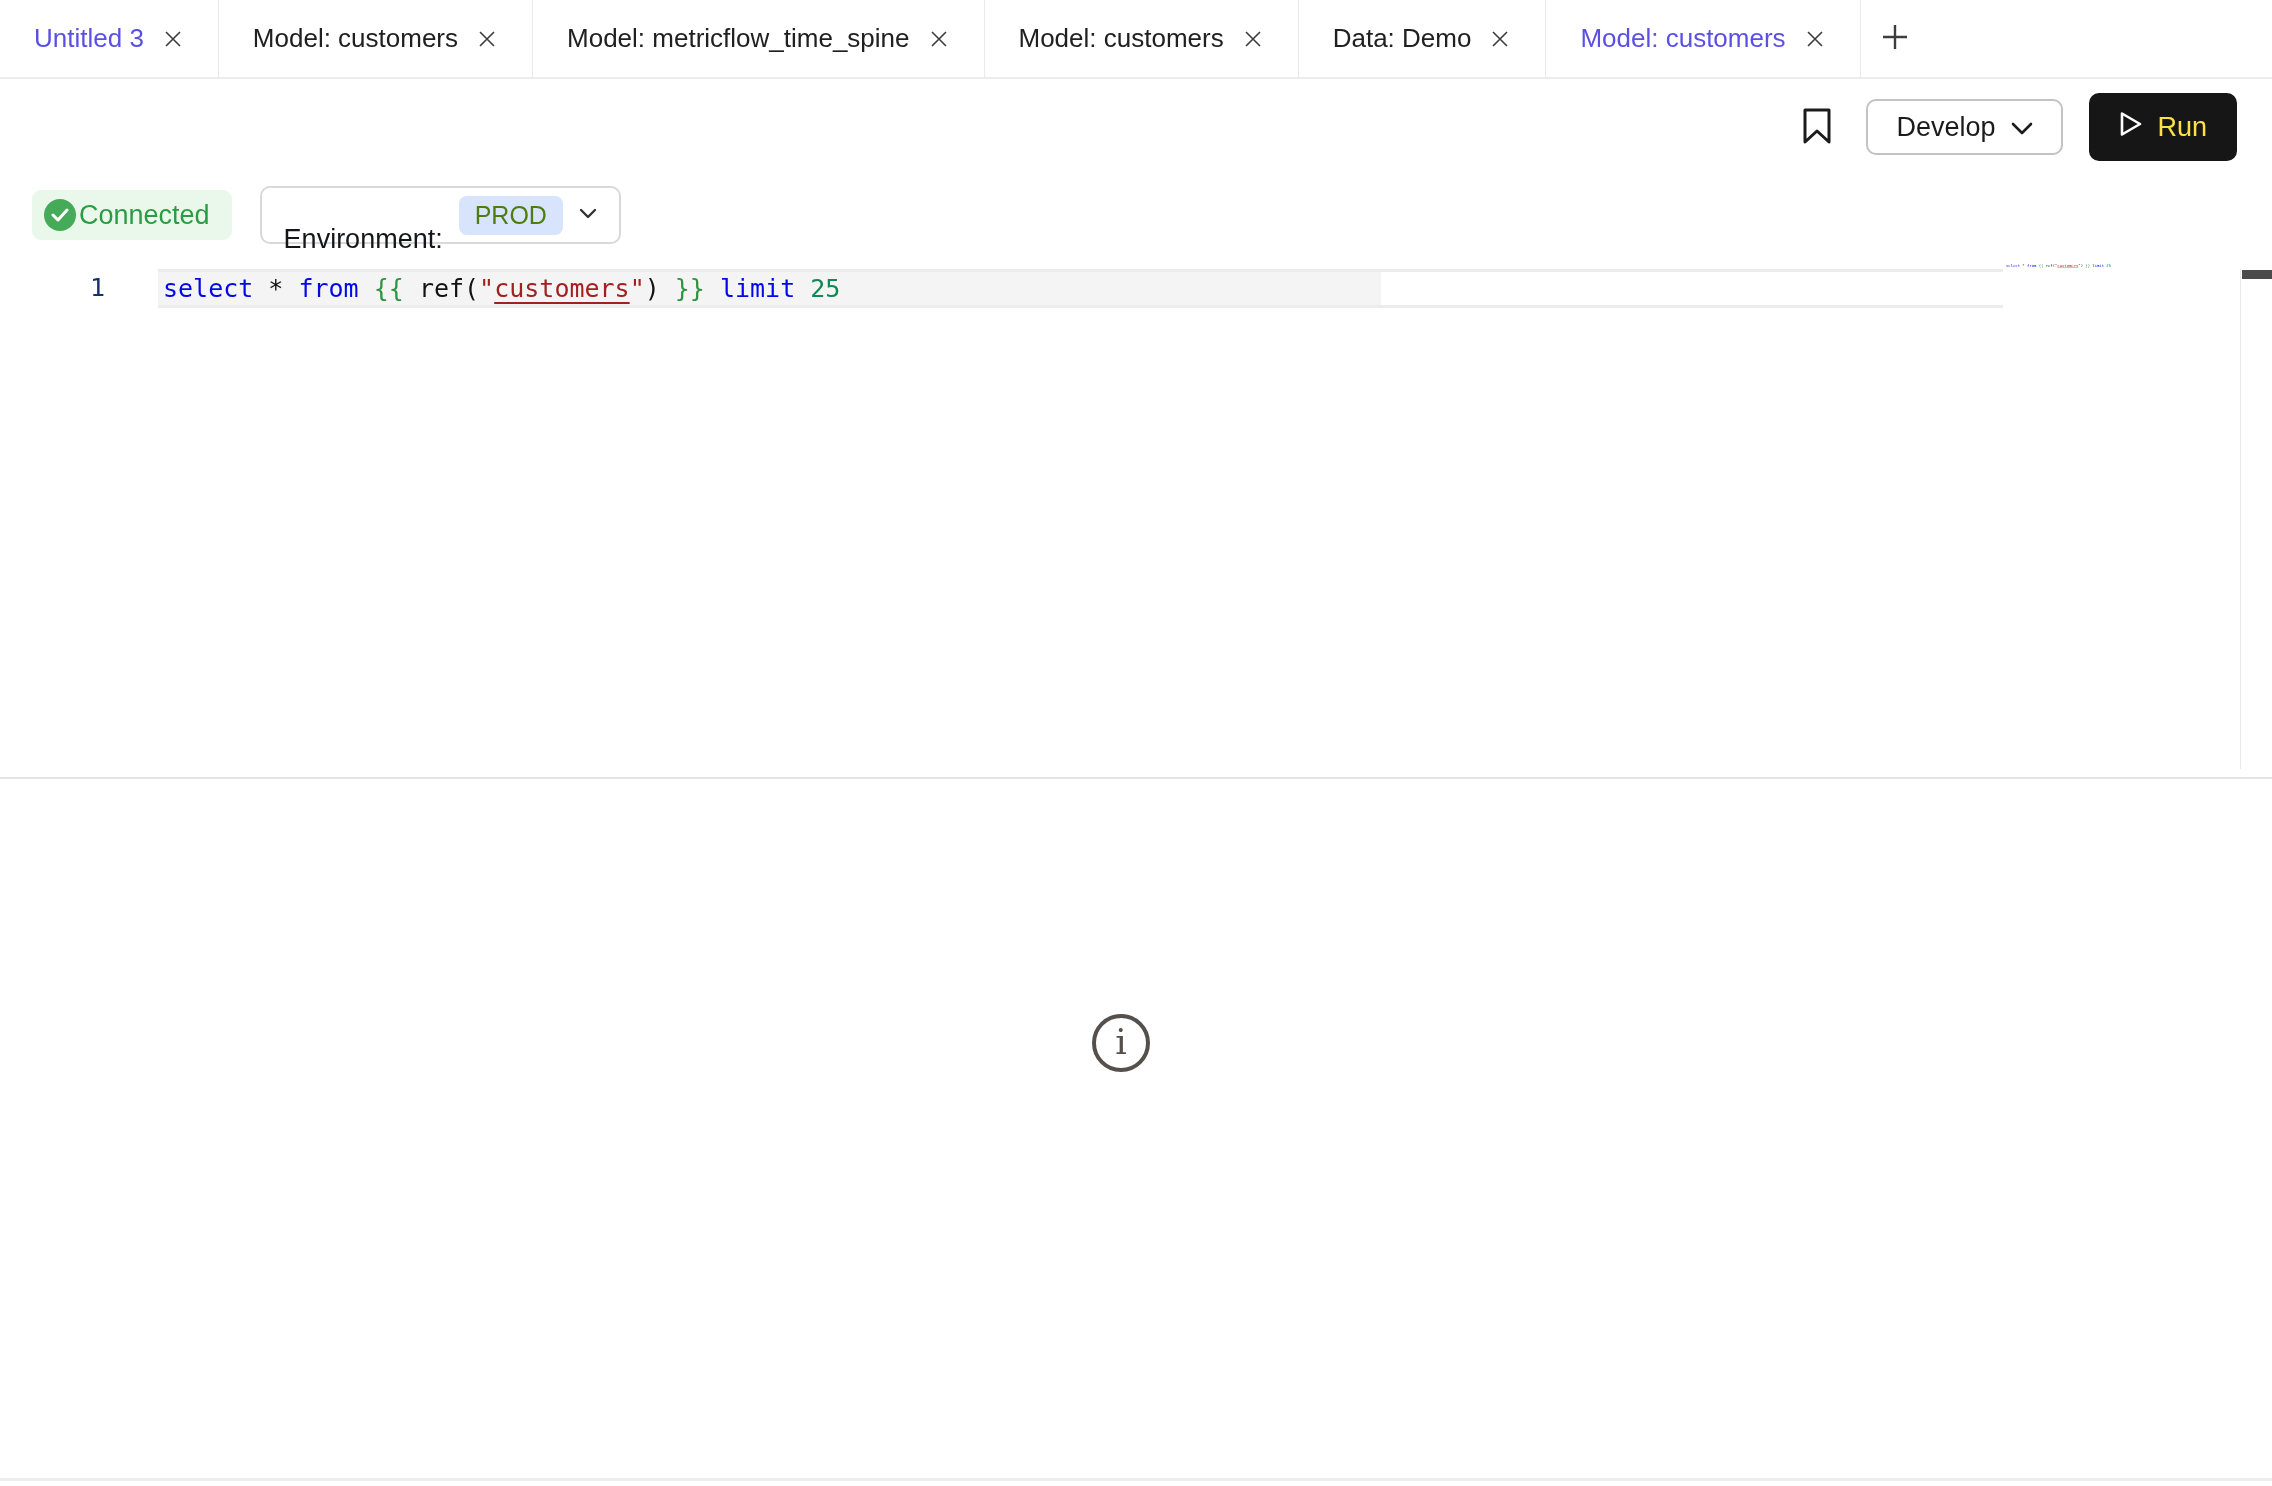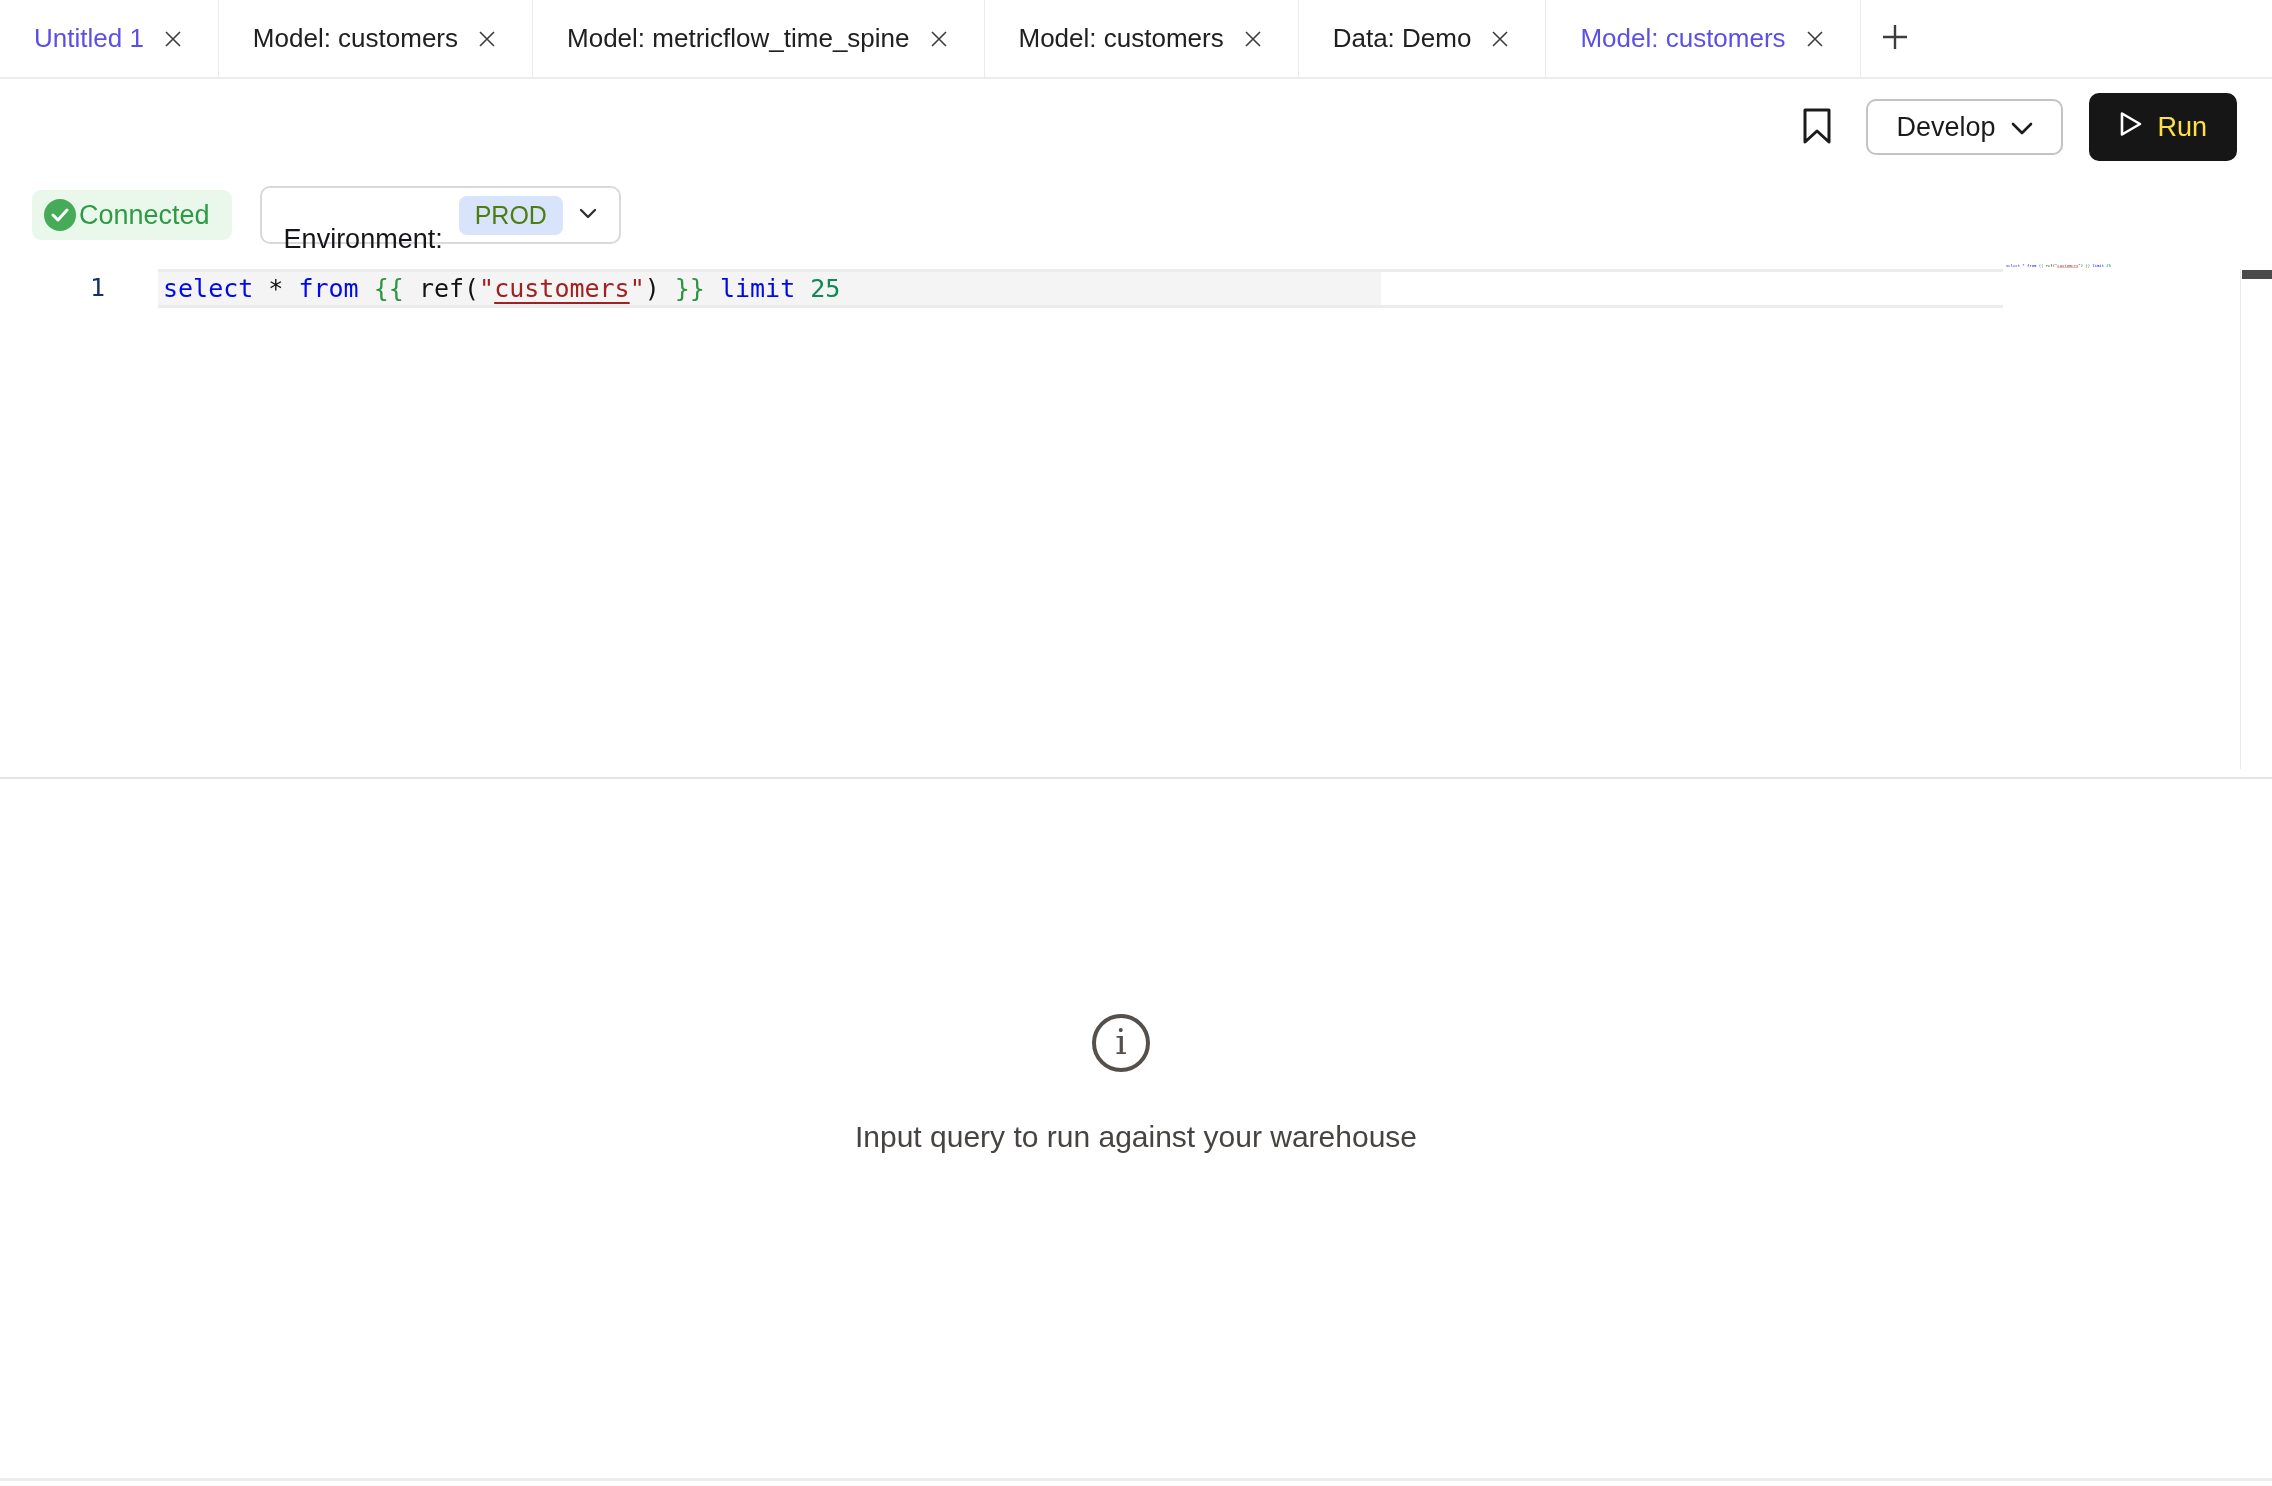--- a/index.html
+++ b/index.html
@@ -58,21 +58,21 @@
   .info-glyph { font-family:"DejaVu Serif", serif; font-size:36px; line-height:1; color:#55504b; transform:translateY(-1px); }
   .empty-msg { margin-top:48px; font-size:30px; color:#474340; }
 
   .bottom-hairline { position:absolute; left:0; right:0; top:1478px; height:3px; background:#ededed; }
 </style>
 </head>
 <body>
 
 <div class="tabbar">
   <div class="tab tab--active">
-    <span class="tab-label">Untitled 1</span>
+    <span class="tab-label">Untitled 3</span>
     <span class="tab-close">
       <svg width="22" height="22" viewBox="0 0 22 22">
           <path d="M4 4 L18 18 M18 4 L4 18" stroke="#3d3d3d" stroke-width="1.6" fill="none"></path>
         </svg>
     </span>
   </div>
   <div class="tab">
     <span class="tab-label">Model: customers</span>
     <span class="tab-close">
       <svg width="22" height="22" viewBox="0 0 22 22">
@@ -178,17 +178,16 @@
   </div>
   <div class="editor-vline"></div>
   <div class="scroll-thumb"></div>
 </div>
 
 <div class="results">
   <div class="results-body">
     <div class="info-circle">
       <span class="info-glyph">i</span>
     </div>
-    <div class="empty-msg">Input query to run against your warehouse</div>
   </div>
 </div>
 
 <div class="bottom-hairline"></div>
 
 </body></html>

